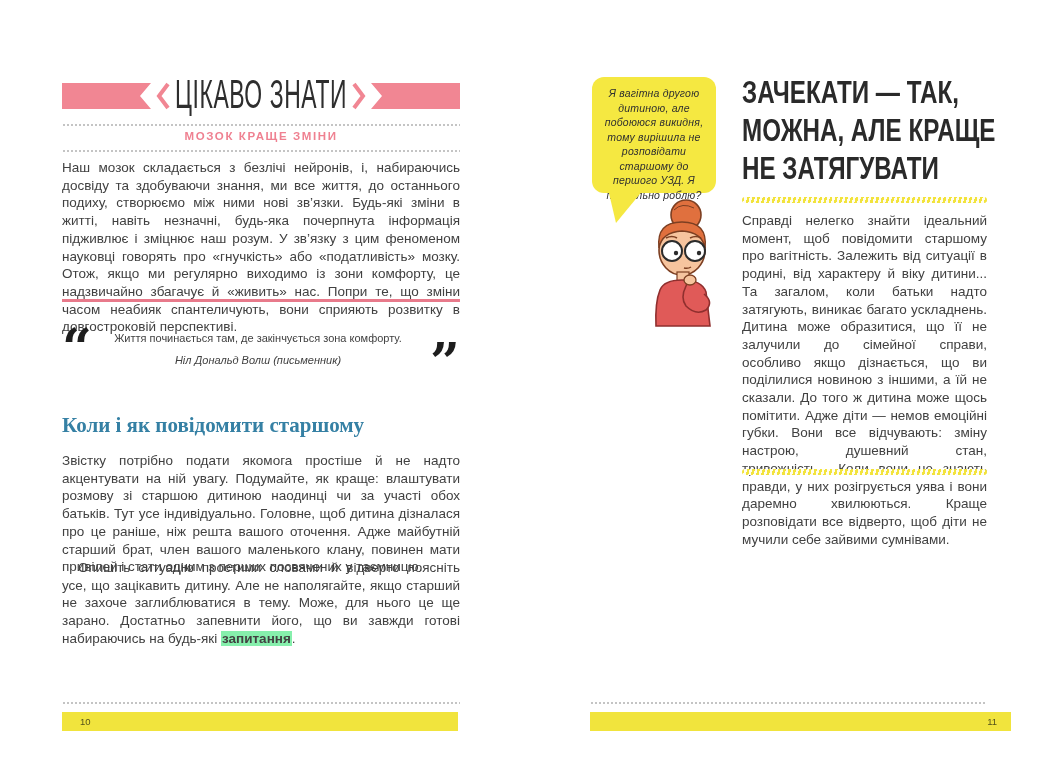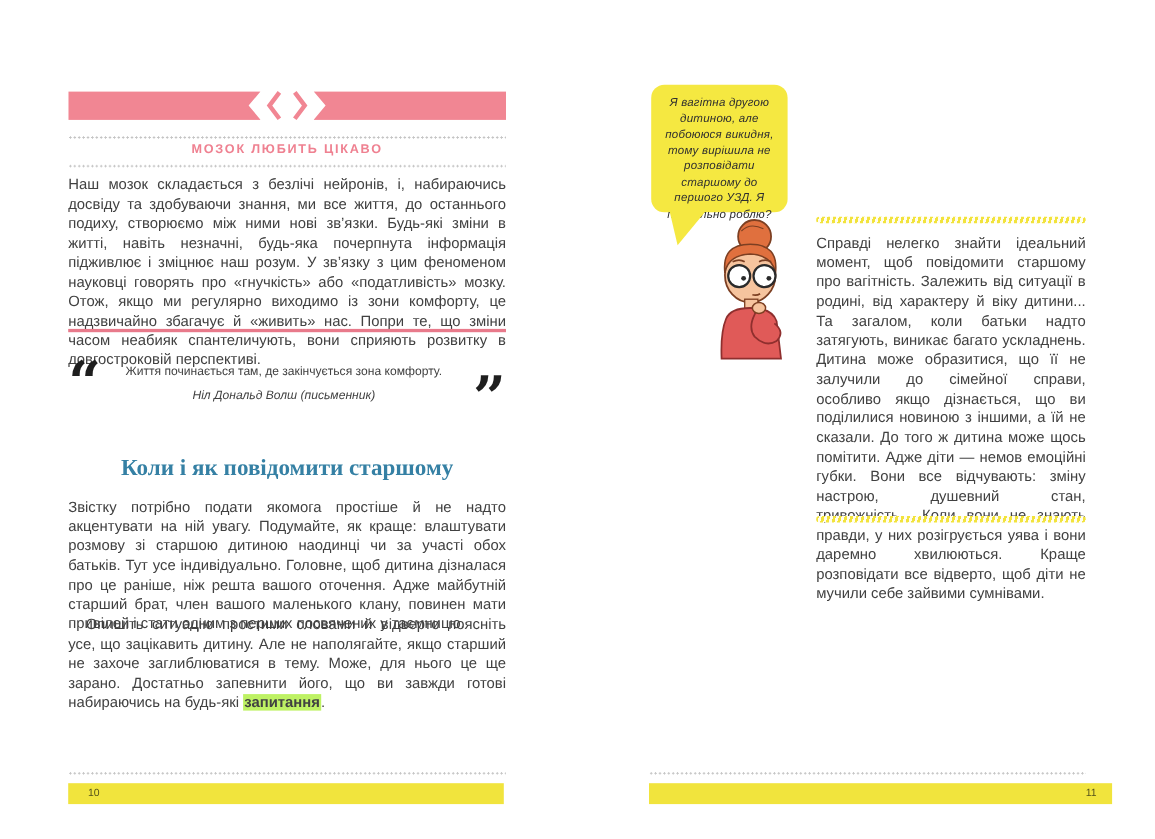--- a/index.html
+++ b/index.html
@@ -29,21 +29,21 @@
     font-weight:bold;font-size:11.5px;letter-spacing:1.6px;}
   .pinkrule{left:62px;top:299px;width:398px;height:3px;background:#e87a8b;}
   .quote-wrap{left:62px;top:320px;width:398px;height:72px;}
   .qmark{position:absolute;font-family:"DejaVu Serif",serif;font-weight:bold;
     font-size:52px;color:#1e1e1e;line-height:1;}
   .quote-text{position:absolute;left:44px;right:50px;top:12px;text-align:center;
     font-size:11px;color:#414141;}
   .quote-author{position:absolute;left:44px;right:50px;top:34px;text-align:center;
     font-style:italic;font-size:11px;color:#414141;}
   .sec-head{left:62px;top:413px;width:398px;font-family:"Liberation Serif",serif;
-    font-weight:bold;font-size:21px;color:#3580a4;text-align:center;}
+    font-weight:bold;font-size:21px;color:#3580a4;}
   .footer-bar{top:712px;height:19px;background:#f1e43d;font-size:9.5px;
     color:#55531a;line-height:19px;}
 
   
   .bubble{left:592px;top:77px;width:124px;height:116px;background:#f5e841;
     border-radius:12px;}
   .bubble-tail{position:absolute;left:14px;top:112px;width:40px;height:36px;}
   .bubble-txt{position:absolute;left:7px;top:9px;right:7px;text-align:center;
     font-style:italic;font-size:10.5px;line-height:14.5px;color:#2f2f2f;
     letter-spacing:0.2px;}
@@ -54,47 +54,50 @@
 </head>
 <body>
 
 <div class="spread">
 
   <div class="abs banner">
     <div class="ribbon l"></div>
     <svg class="chev" viewBox="0 0 16 30">
       <polyline points="13,3 4,15 13,27" fill="none" stroke="#f18693" stroke-width="4"></polyline>
     </svg>
+    <div class="title-box">
+      <span class="title-in">ЦІКАВО ЗНАТИ</span>
+    </div>
     <svg class="chev" viewBox="0 0 16 30">
       <polyline points="3,3 12,15 3,27" fill="none" stroke="#f18693" stroke-width="4"></polyline>
     </svg>
     <div class="ribbon r"></div>
   </div>
 
   <div class="abs dotted" style="left:62px;top:123px;width:398px;"></div>
-  <div class="abs subtitle">МОЗОК ЛЮБИТЬ ЦІКАВО</div>
+  <div class="abs subtitle">МОЗОК КРАЩЕ ЗМІНИ</div>
   <div class="abs dotted" style="left:62px;top:149px;width:398px;"></div>
 
   <div class="abs body-text" style="left:62px;top:159px;width:398px;">Наш мозок складається з безлічі нейронів, і, набираючись досвіду та здобуваючи знання, ми все життя, до останнього подиху, створюємо між ними нові зв’язки. Будь-які зміни в житті, навіть незначні, будь-яка почерпнута інформація підживлює і зміцнює наш розум. У зв’язку з цим феноменом науковці говорять про «гнучкість» або «податливість» мозку. Отож, якщо ми регулярно виходимо із зони комфорту, це надзвичайно збагачує й «живить» нас. Попри те, що зміни часом неабияк спантеличують, вони сприяють розвитку в довгостроковій перспективі.</div>
 
   <div class="abs pinkrule"></div>
 
   <div class="abs quote-wrap">
     <span class="qmark" style="left:0;top:2px;">“</span>
     <div class="quote-text">Життя починається там, де закінчується зона комфорту.</div>
     <div class="quote-author">Ніл Дональд Волш (письменник)</div>
     <span class="qmark" style="right:0;top:16px;">”</span>
   </div>
 
   <div class="abs sec-head">Коли і як повідомити старшому</div>
 
   <div class="abs body-text" style="left:62px;top:452px;width:398px;">Звістку потрібно подати якомога простіше й не надто акцентувати на ній увагу. Подумайте, як краще: влаштувати розмову зі старшою дитиною наодинці чи за участі обох батьків. Тут усе індивідуально. Головне, щоб дитина дізналася про це раніше, ніж решта вашого оточення. Адже майбутній старший брат, член вашого маленького клану, повинен мати привілей і стати одним з перших посвячених у таємницю.</div>
 
   <div class="abs body-text" style="left:62px;top:559px;width:398px;text-indent:16px;">
-    <span>Опишіть ситуацію простими словами й відверто поясніть усе, що зацікавить дитину. Але не наполягайте, якщо старший не захоче заглиблюватися в тему. Може, для нього це ще зарано. Достатньо запевнити його, що ви завжди готові набираючись на будь-які </span><span style="background:#bef264;font-weight:bold;padding:0 1px;">запитання</span><span>.</span>
+    <span>Опишіть ситуацію простими словами й відверто поясніть усе, що зацікавить дитину. Але не наполягайте, якщо старший не захоче заглиблюватися в тему. Може, для нього це ще зарано. Достатньо запевнити його, що ви завжди готові набираючись на будь-які </span><span style="background:#86efac;font-weight:bold;padding:0 1px;">запитання</span><span>.</span>
   </div>
 
   <div class="abs dotted" style="left:62px;top:701px;width:398px;"></div>
   <div class="abs footer-bar" style="left:62px;width:396px;padding-left:0;">
     <span style="margin-left:18px;text-align:center;">10</span>
   </div>
 
   <div class="abs bubble">
     <div class="bubble-txt">Я вагітна другою дитиною, але побоююся викидня, тому вирішила не розповідати старшому до першого УЗД. Я правильно роблю?</div>
     <svg class="bubble-tail" viewBox="0 0 40 36">
@@ -121,20 +124,25 @@
     <path d="M62,70 q4,1 7,-1" fill="none" stroke="#7c3f22" stroke-width="1.5"></path>
 
     <rect x="55" y="74" width="12" height="9" fill="#f6c49e" stroke="#7c3f22" stroke-width="1.2"></rect>
 
     <path d="M38,92 Q42,82 60,82 Q80,82 84,94 L88,128 L34,128 Q33,104 38,92 Z" fill="#e05a58" stroke="#8f2f2e" stroke-width="1.6"></path>
 
     <path d="M82,96 Q92,104 84,112 Q74,118 64,108 Q58,100 64,88 Q66,82 70,80" fill="#e05a58" stroke="#8f2f2e" stroke-width="1.6"></path>
     <ellipse cx="68" cy="82" rx="6" ry="5" fill="#f6c49e" stroke="#7c3f22" stroke-width="1.3"></ellipse>
   </svg>
 
+  <div class="abs art-head">
+    <div>ЗАЧЕКАТИ — ТАК,</div>
+    <div>МОЖНА, АЛЕ КРАЩЕ</div>
+    <div>НЕ ЗАТЯГУВАТИ</div>
+  </div>
 
   <div class="abs zigzag" style="left:742px;top:197px;width:245px;"></div>
 
   <div class="abs body-text" style="left:742px;top:212px;width:245px;">Справді нелегко знайти ідеальний момент, щоб повідомити старшому про вагітність. Залежить від ситуації в родині, від характеру й віку дитини... Та загалом, коли батьки надто затягують, виникає багато ускладнень. Дитина може образитися, що її не залучили до сімейної справи, особливо якщо дізнається, що ви поділилися новиною з іншими, а їй не сказали. До того ж дитина може щось помітити. Адже діти — немов емоційні губки. Вони все відчувають: зміну настрою, душевний стан, тривожність... Коли вони не знають правди, у них розігрується уява і вони даремно хвилюються. Краще розповідати все відверто, щоб діти не мучили себе зайвими сумнівами.</div>
 
   <div class="abs zigzag" style="left:742px;top:469px;width:245px;"></div>
 
   <div class="abs dotted" style="left:590px;top:701px;width:397px;"></div>
   <div class="abs footer-bar" style="left:590px;width:397px;text-align:right;padding-left:24px;">
     <span style="margin-right:14px;">11</span>

